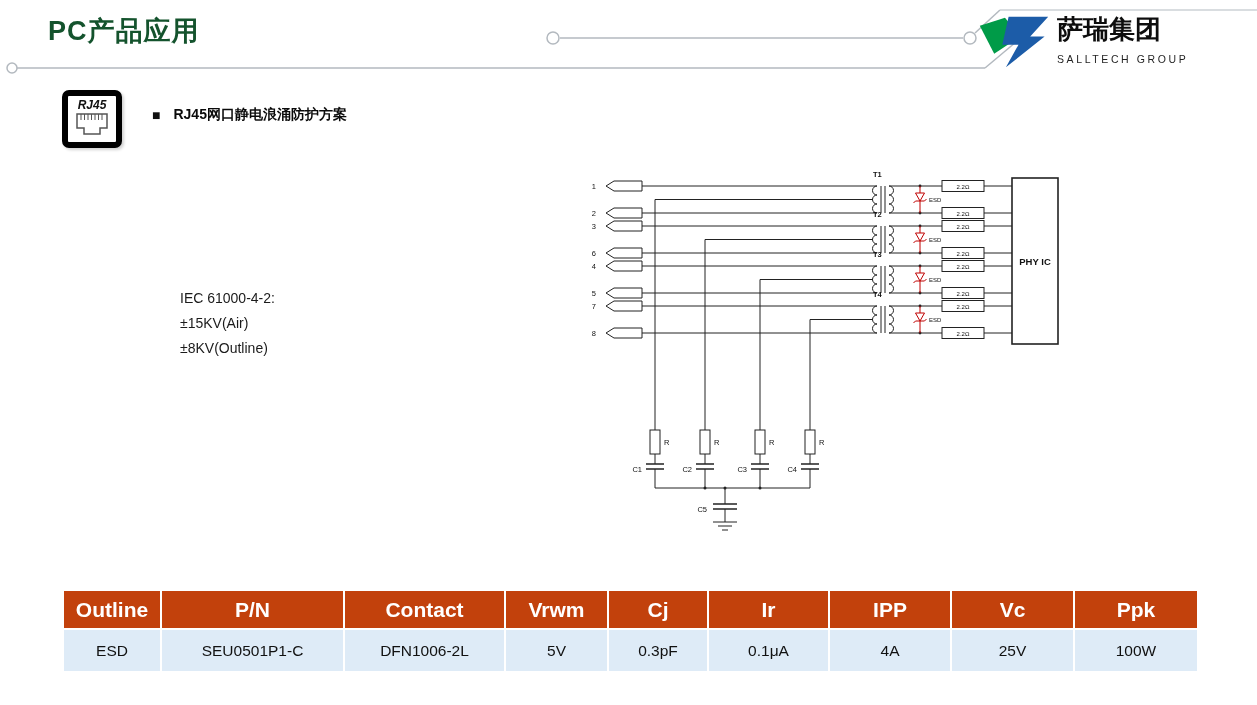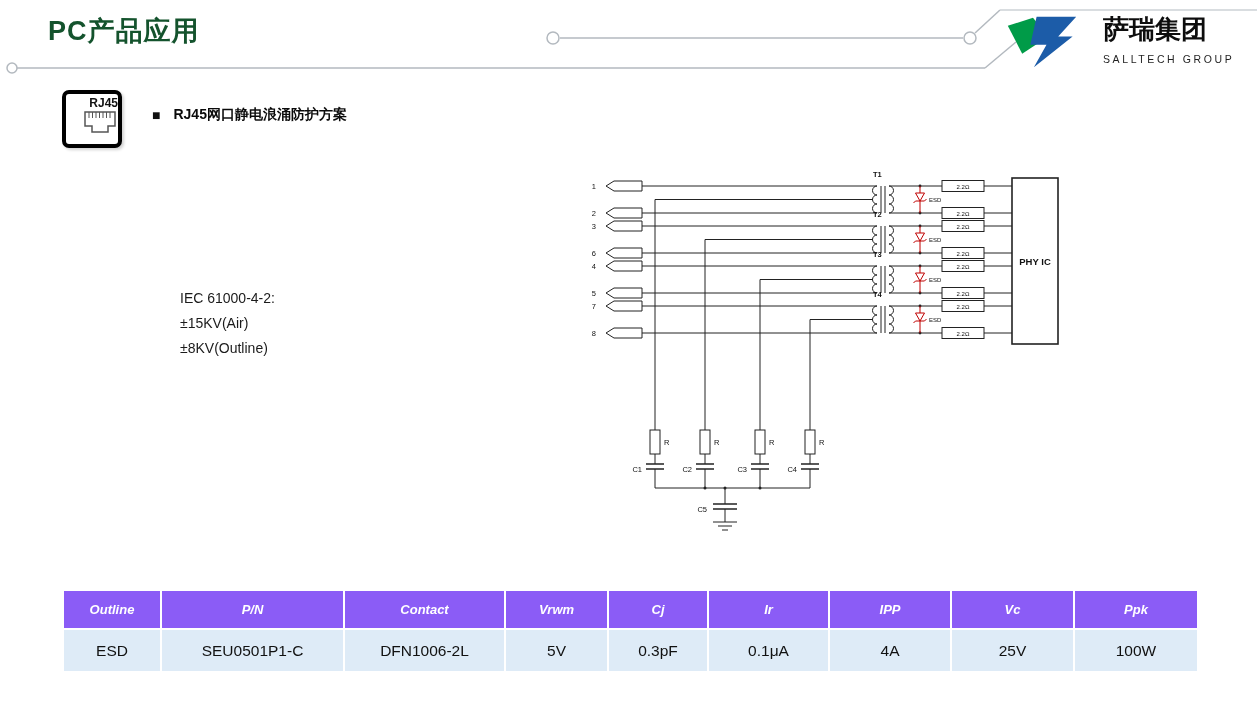--- a/index.html
+++ b/index.html
@@ -4,28 +4,28 @@
 <style>
   html,body{margin:0;padding:0;background:#e9e9e9;}
   .slide{position:relative;width:1257px;height:705px;background:#ffffff;
          font-family:"Liberation Sans",sans-serif;overflow:hidden;margin:0 auto;}
 
   
   .page-title{position:absolute;left:48px;top:13px;font-size:27px;font-weight:bold;
               color:#14532d;letter-spacing:1px;}
   .deco-svg{position:absolute;left:0;top:0;pointer-events:none;}
 
-  .logo{position:absolute;left:1006px;top:13px;display:flex;align-items:flex-start;gap:25px;}
+  .logo{position:absolute;left:978px;top:13px;display:flex;align-items:flex-start;gap:7px;}
   .logo-text .cn{font-size:26px;font-weight:bold;color:#0d0d0d;line-height:32px;}
   .logo-text .en{font-size:10.5px;letter-spacing:2.6px;color:#1f1f1f;margin-top:8px;}
 
   
-  .rj45-box{position:absolute;left:62px;top:90px;width:60px;height:58px;border:4px solid #000000;
+  .rj45-box{position:absolute;left:62px;top:90px;width:60px;height:58px;border:6px solid #000000;
             border-radius:7px;background:#fff;box-shadow:2px 2px 3px rgba(0,0,0,.18);
-            text-align:right;box-sizing:border-box;}
+            text-align:center;box-sizing:border-box;font-style:italic;}
   .rj45-box .lbl{font-size:12px;font-weight:bold;color:#111;margin-top:2px;}
 
   
   .heading{position:absolute;left:152px;top:106px;display:flex;align-items:center;gap:13px;}
   .heading .bullet{font-size:14px;color:#111;}
   .heading .txt{font-size:14px;font-weight:bold;color:#0a0a0a;}
 
   
   .spec{position:absolute;left:180px;top:286px;font-size:14px;color:#1b1b1b;line-height:25px;}
 
@@ -35,22 +35,22 @@
   .w{stroke:#222;stroke-width:1;fill:none;}
   .sym{stroke:#222;stroke-width:1;fill:#fff;}
   .red{stroke:#C00000;stroke-width:1;fill:none;}
   .fs6{font-size:6px;} .fs7{font-size:7.5px;} .fs95{font-size:9.5px;}
   .b{font-weight:bold;} .end{text-anchor:end;} .mid{text-anchor:middle;}
   .dot{fill:#222;stroke:none;}
 
   
   .spec-table{position:absolute;left:62px;top:589px;width:1135px;border-collapse:collapse;
               table-layout:fixed;text-align:center;}
-  .spec-table th{background:#8b5cf6;color:#ffffff;font-weight:bold;font-size:13px;
-                 height:37px;border:2px solid #ffffff;padding:0;font-style:italic;}
+  .spec-table th{background:#c2410c;color:#ffffff;font-weight:bold;font-size:21px;
+                 height:37px;border:2px solid #ffffff;padding:0;}
   .spec-table td{background:#DEEBF7;color:#111;font-size:15.5px;height:41px;
                  border:2px solid #ffffff;padding:0;}
 </style>
 </head>
 <body>
 
 <div class="slide">
 
   <svg class="deco-svg" width="1257" height="90">
     <g stroke="#b3b9bf" stroke-width="1.5" fill="#ffffff">

